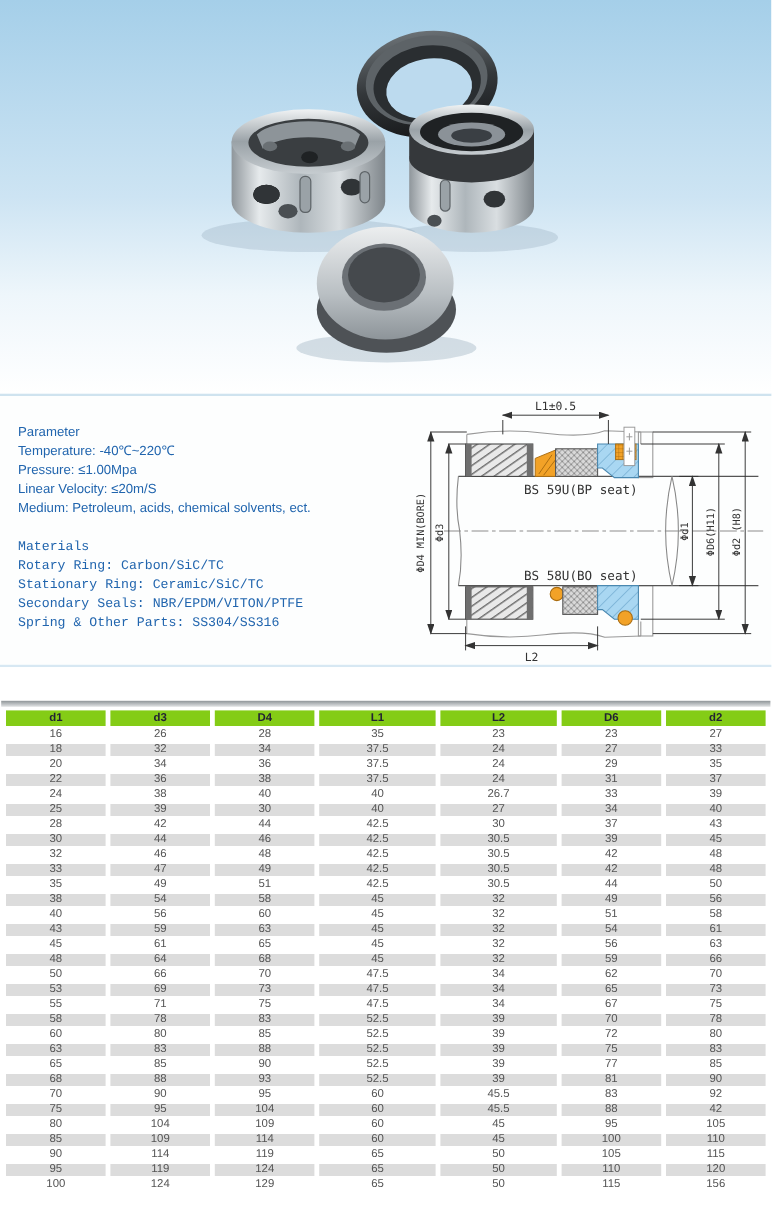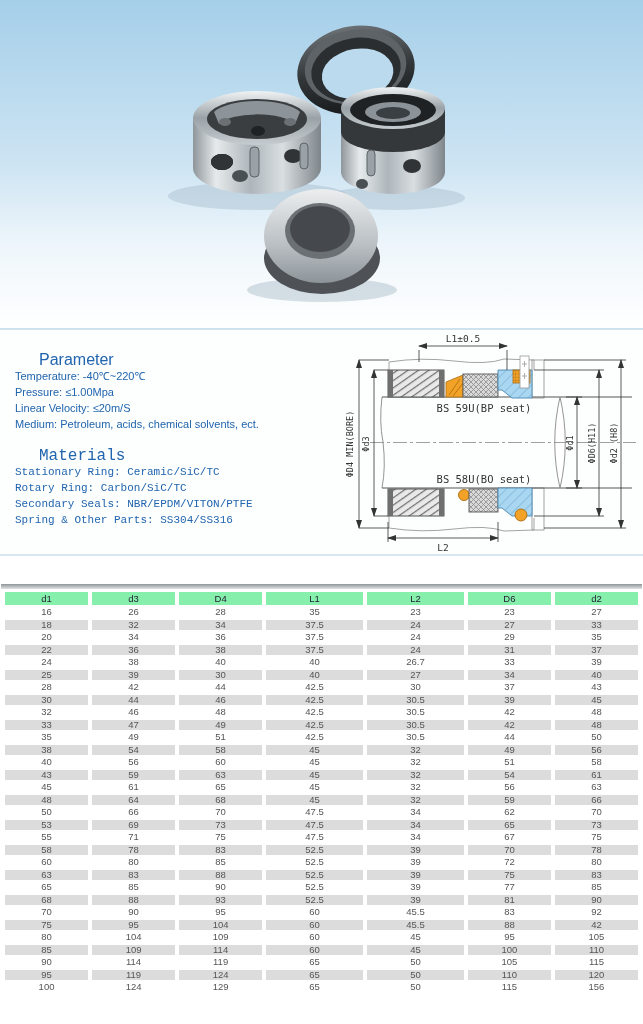--- a/index.html
+++ b/index.html
@@ -8,37 +8,37 @@
 
   
   .photo-section { position:relative; width:643px; height:328px; }
   .photo-section svg { display:block; }
 
   
   .mid-section { width:643px; height:228px; border-top:2px solid #cfe3ef;
                  border-bottom:2px solid #d7e8f3; background:#fdfefe;
                  display:flex; }
   .spec-col { width:335px; padding:22px 0 0 15px; color:#2165ae; }
-  .spec-heading { font-size:16px; font-weight:400; line-height:16px;margin-left:24px; }
+  .spec-heading { font-size:11px; font-weight:400; line-height:16px; }
   .spec-line { font-size:11px; line-height:16px; }
   .spec-block + .spec-block { margin-top:16px;font-family:Liberation Mono, monospace; }
   .diagram-col { width:308px; padding-top:2px; }
   .diagram-col svg { display:block; }
   text { font-family:"DejaVu Sans Mono", monospace; fill:#333; }
 
   
   .gap { height:28px; background:#fff; }
 
   
   .table-section { padding:0 1px; }
   .table-topbar { height:5px; background:linear-gradient(#8f9598,#e2e4e5);
                   margin-bottom:1px; }
   table.dim-table { width:100%; border-collapse:separate; border-spacing:4px 2px; }
-  table.dim-table th { background:#86efac; color:#223; font-size:9.5px;
-                       font-weight:400; height:13px; line-height:13px;
+  table.dim-table th { background:#84cc16; color:#223; font-size:9.5px;
+                       font-weight:700; height:13px; line-height:13px;
                        text-align:center; }
   table.dim-table td { font-size:9.5px; color:#555; height:10.5px;
                        line-height:10.5px; text-align:center; background:#fff; }
   table.dim-table tbody tr:nth-child(even) td { background:#dcdcdc; }
 </style>
 </head>
 <body>
 
 <div class="photo-section">
   <svg width="643" height="328" viewBox="0 0 643 328">
@@ -128,22 +128,22 @@
   <div class="spec-col">
     <div class="spec-block">
       <div class="spec-heading">Parameter</div>
       <div class="spec-line">Temperature: -40℃~220℃</div>
       <div class="spec-line">Pressure: ≤1.00Mpa</div>
       <div class="spec-line">Linear Velocity: ≤20m/S</div>
       <div class="spec-line">Medium: Petroleum, acids, chemical solvents, ect.</div>
     </div>
     <div class="spec-block">
       <div class="spec-heading">Materials</div>
+      <div class="spec-line">Rotary Ring: Carbon/SiC/TC</div>
       <div class="spec-line">Stationary Ring: Ceramic/SiC/TC</div>
-      <div class="spec-line">Rotary Ring: Carbon/SiC/TC</div>
       <div class="spec-line">Secondary Seals: NBR/EPDM/VITON/PTFE</div>
       <div class="spec-line">Spring &amp; Other Parts: SS304/SS316</div>
     </div>
   </div>
 
   <div class="diagram-col">
     <svg width="308" height="226" viewBox="0 0 306 226">
       <defs>
         <marker id="arr" markerWidth="9" markerHeight="8" refX="8" refY="3" orient="auto-start-reverse" markerUnits="userSpaceOnUse">
           <path d="M0,0 L9,3 L0,6 z" fill="#333"></path>

